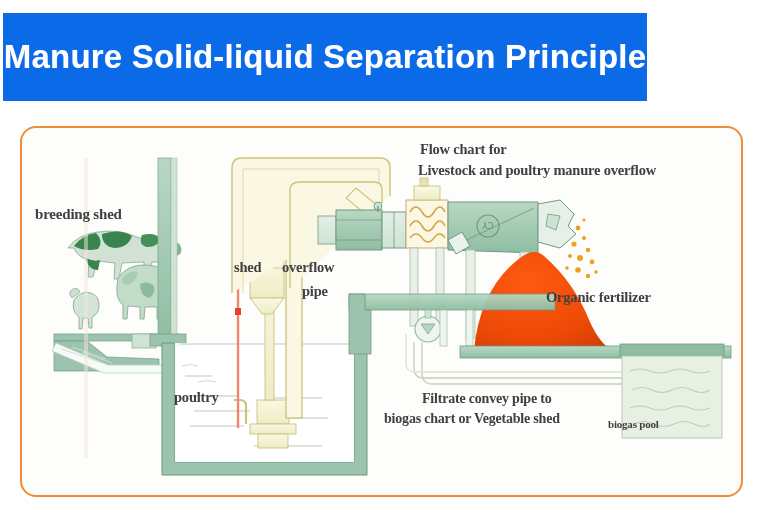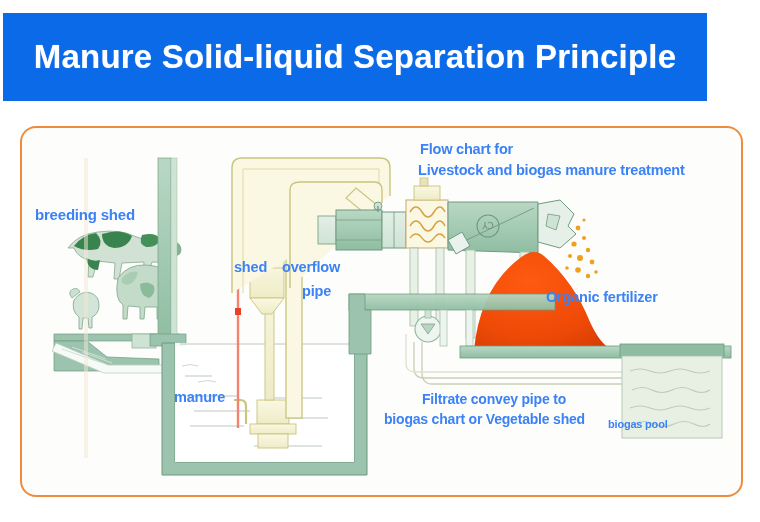--- a/index.html
+++ b/index.html
@@ -7,21 +7,21 @@
     width:760px;height:522px;
     background:#ffffff;
     font-family:"Liberation Sans", sans-serif;
     overflow:hidden;
     position:relative;
   }
   #root{position:relative;width:760px;height:522px;}
 
   
   .title-bar{
-    position:absolute;left:3px;top:13px;width:704px;height:88px;
+    position:absolute;left:3px;top:13px;width:644px;height:88px;
     background:#0b6ae8;
     display:flex;align-items:center;justify-content:center;
   }
   .title-text{
     color:#ffffff;
     font-family:"Liberation Sans", sans-serif;
     font-weight:700;
     font-size:33px;
     letter-spacing:0.2px;
     white-space:nowrap;
@@ -35,23 +35,23 @@
     border-radius:16px;
     background:#fdfdfb;
     box-sizing:border-box;
     overflow:hidden;
   }
   .canvas{position:absolute;left:0;top:0;width:719px;height:367px;}
 
   
   .lbl{
     position:absolute;
-    font-family:Liberation Sans, sans-serif;
+    font-family:Liberation Serif, serif;
     font-weight:700;
-    color:#3b82f6;
+    color:#404040;
     white-space:nowrap;
     letter-spacing:-0.2px;
   }
   .lbl-flow1{left:398px;top:13px;font-size:14.5px;}
   .lbl-flow2{left:396px;top:34px;font-size:14.5px;}
   .lbl-breeding{left:13px;top:78px;font-size:15px;}
   .lbl-pump{left:212px;top:131px;font-size:14.5px;}
   .lbl-overflow{left:260px;top:131px;font-size:14.5px;}
   .lbl-pipe{left:280px;top:155px;font-size:14.5px;}
   .lbl-manure{left:152px;top:261px;font-size:14.5px;}
@@ -283,25 +283,25 @@
       </g>
 
       <g>
         <rect x="62" y="30" width="4" height="300" fill="#f3e7d8" opacity="0.5"></rect>
       </g>
     </svg>
 
     <div class="wm">&nbsp;</div>
 
     <div class="lbl lbl-flow1">Flow chart for</div>
-    <div class="lbl lbl-flow2">Livestock and biogas  manure treatment</div>
+    <div class="lbl lbl-flow2">Livestock and poultry  manure overflow</div>
     <div class="lbl lbl-breeding">breeding shed</div>
     <div class="lbl lbl-pump">shed</div>
     <div class="lbl lbl-overflow">overflow</div>
     <div class="lbl lbl-pipe">pipe</div>
-    <div class="lbl lbl-manure">manure</div>
+    <div class="lbl lbl-manure">poultry</div>
     <div class="lbl lbl-organic">Organic fertilizer</div>
     <div class="lbl lbl-filtrate1">Filtrate convey pipe to</div>
     <div class="lbl lbl-filtrate2">biogas chart or Vegetable shed</div>
     <div class="lbl lbl-biogas">biogas pool</div>
 
   </div>
 </div>
 
 </body></html>

